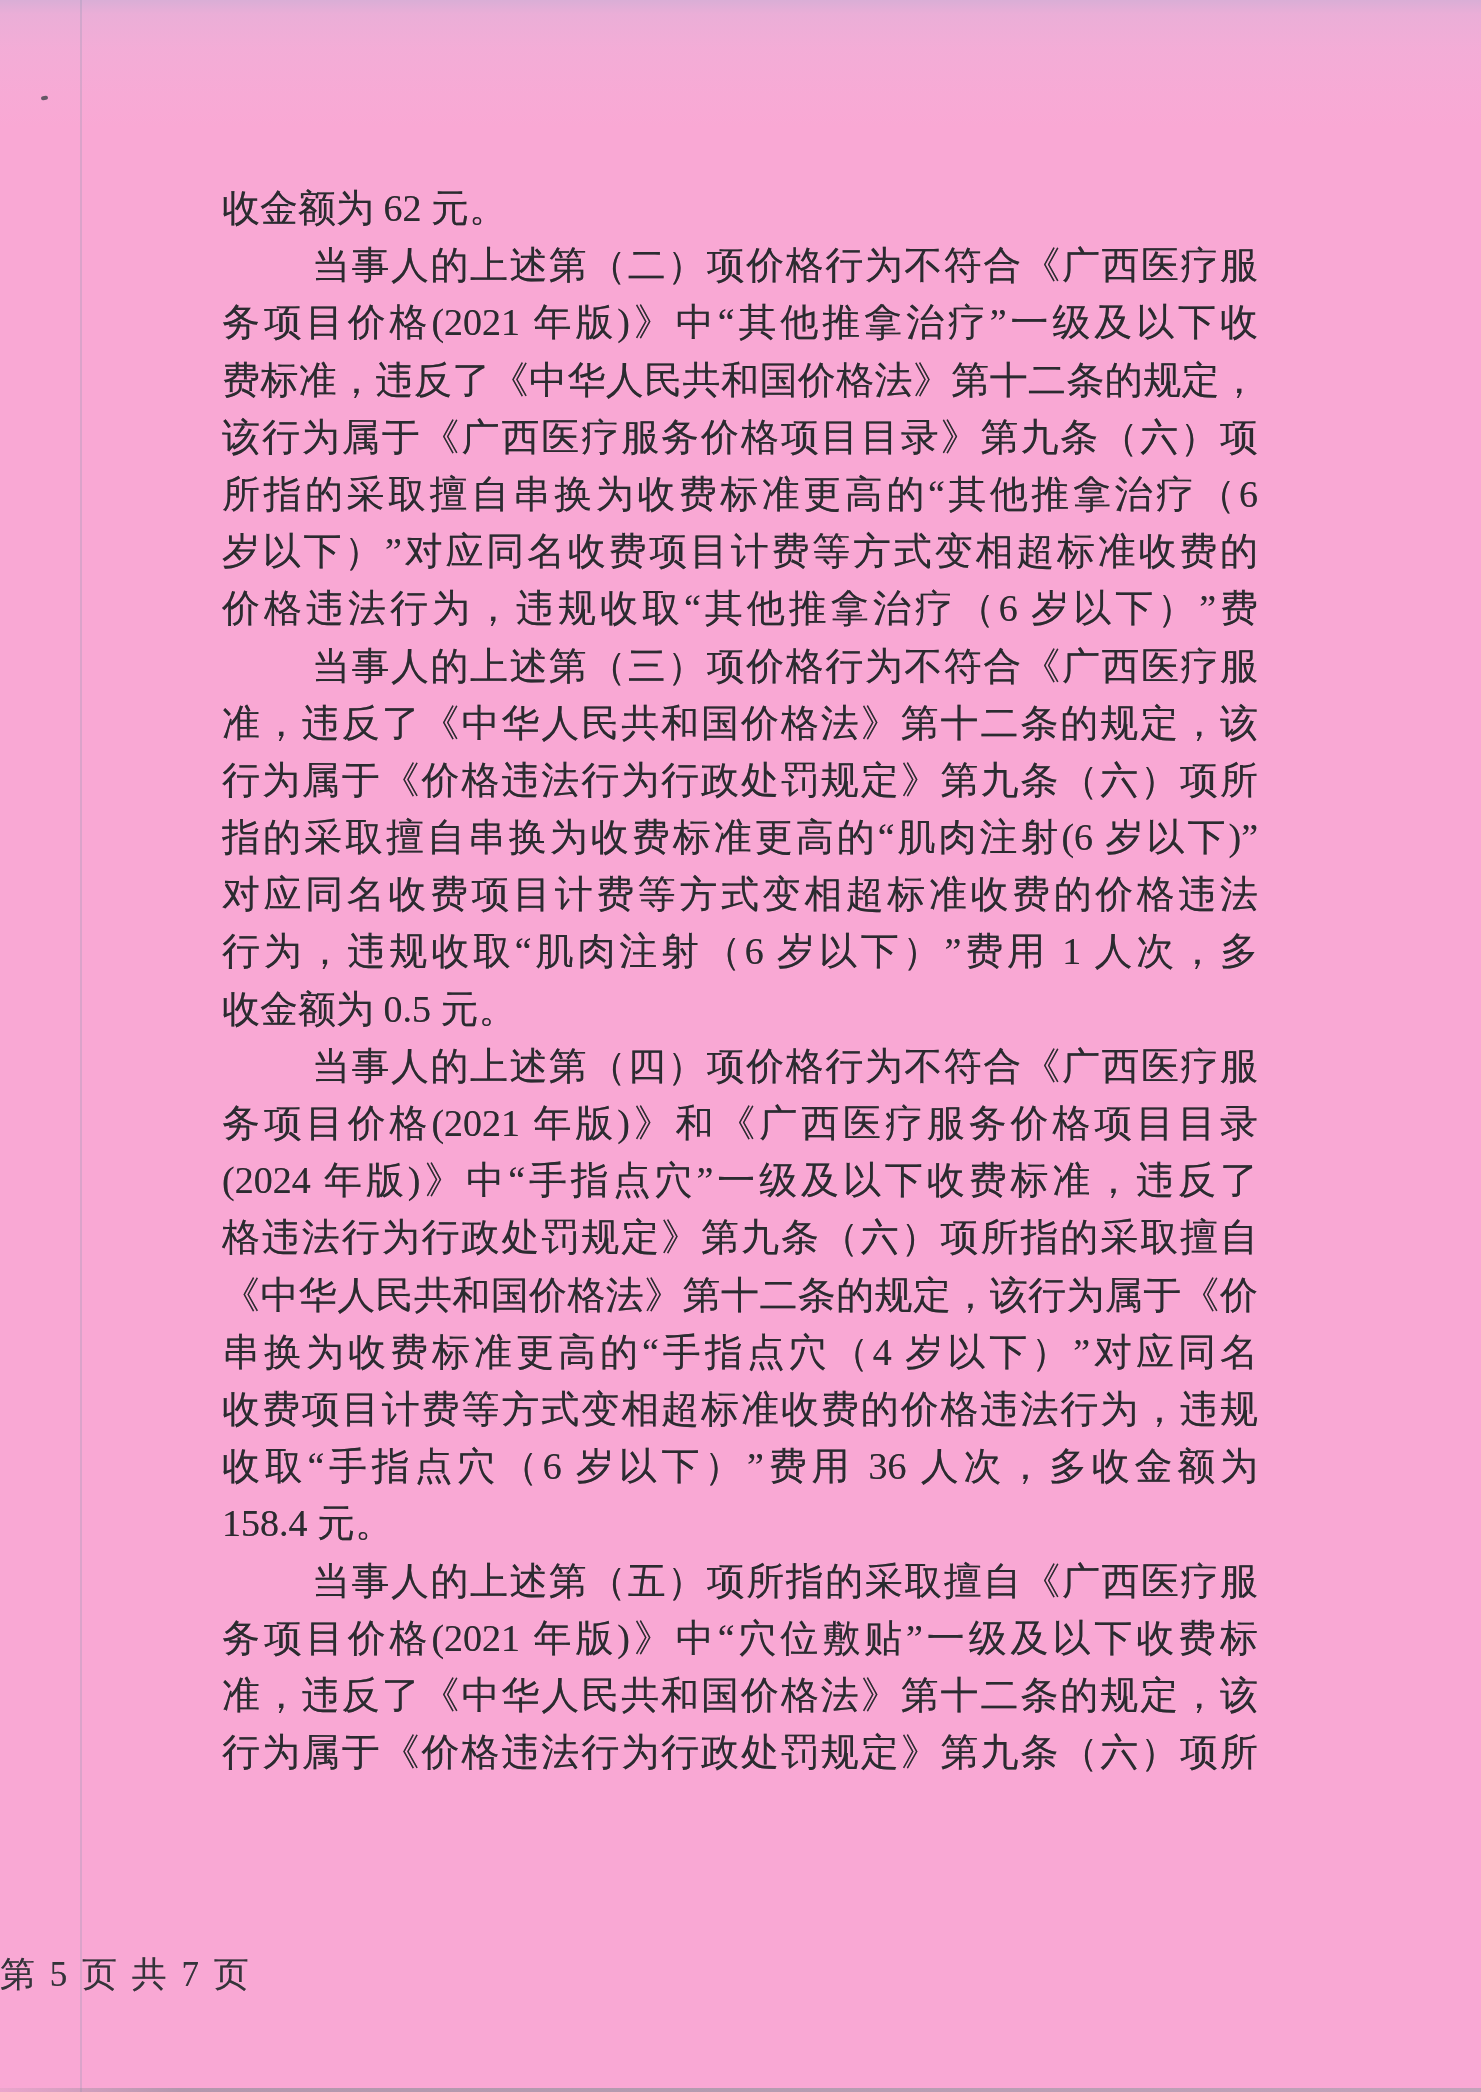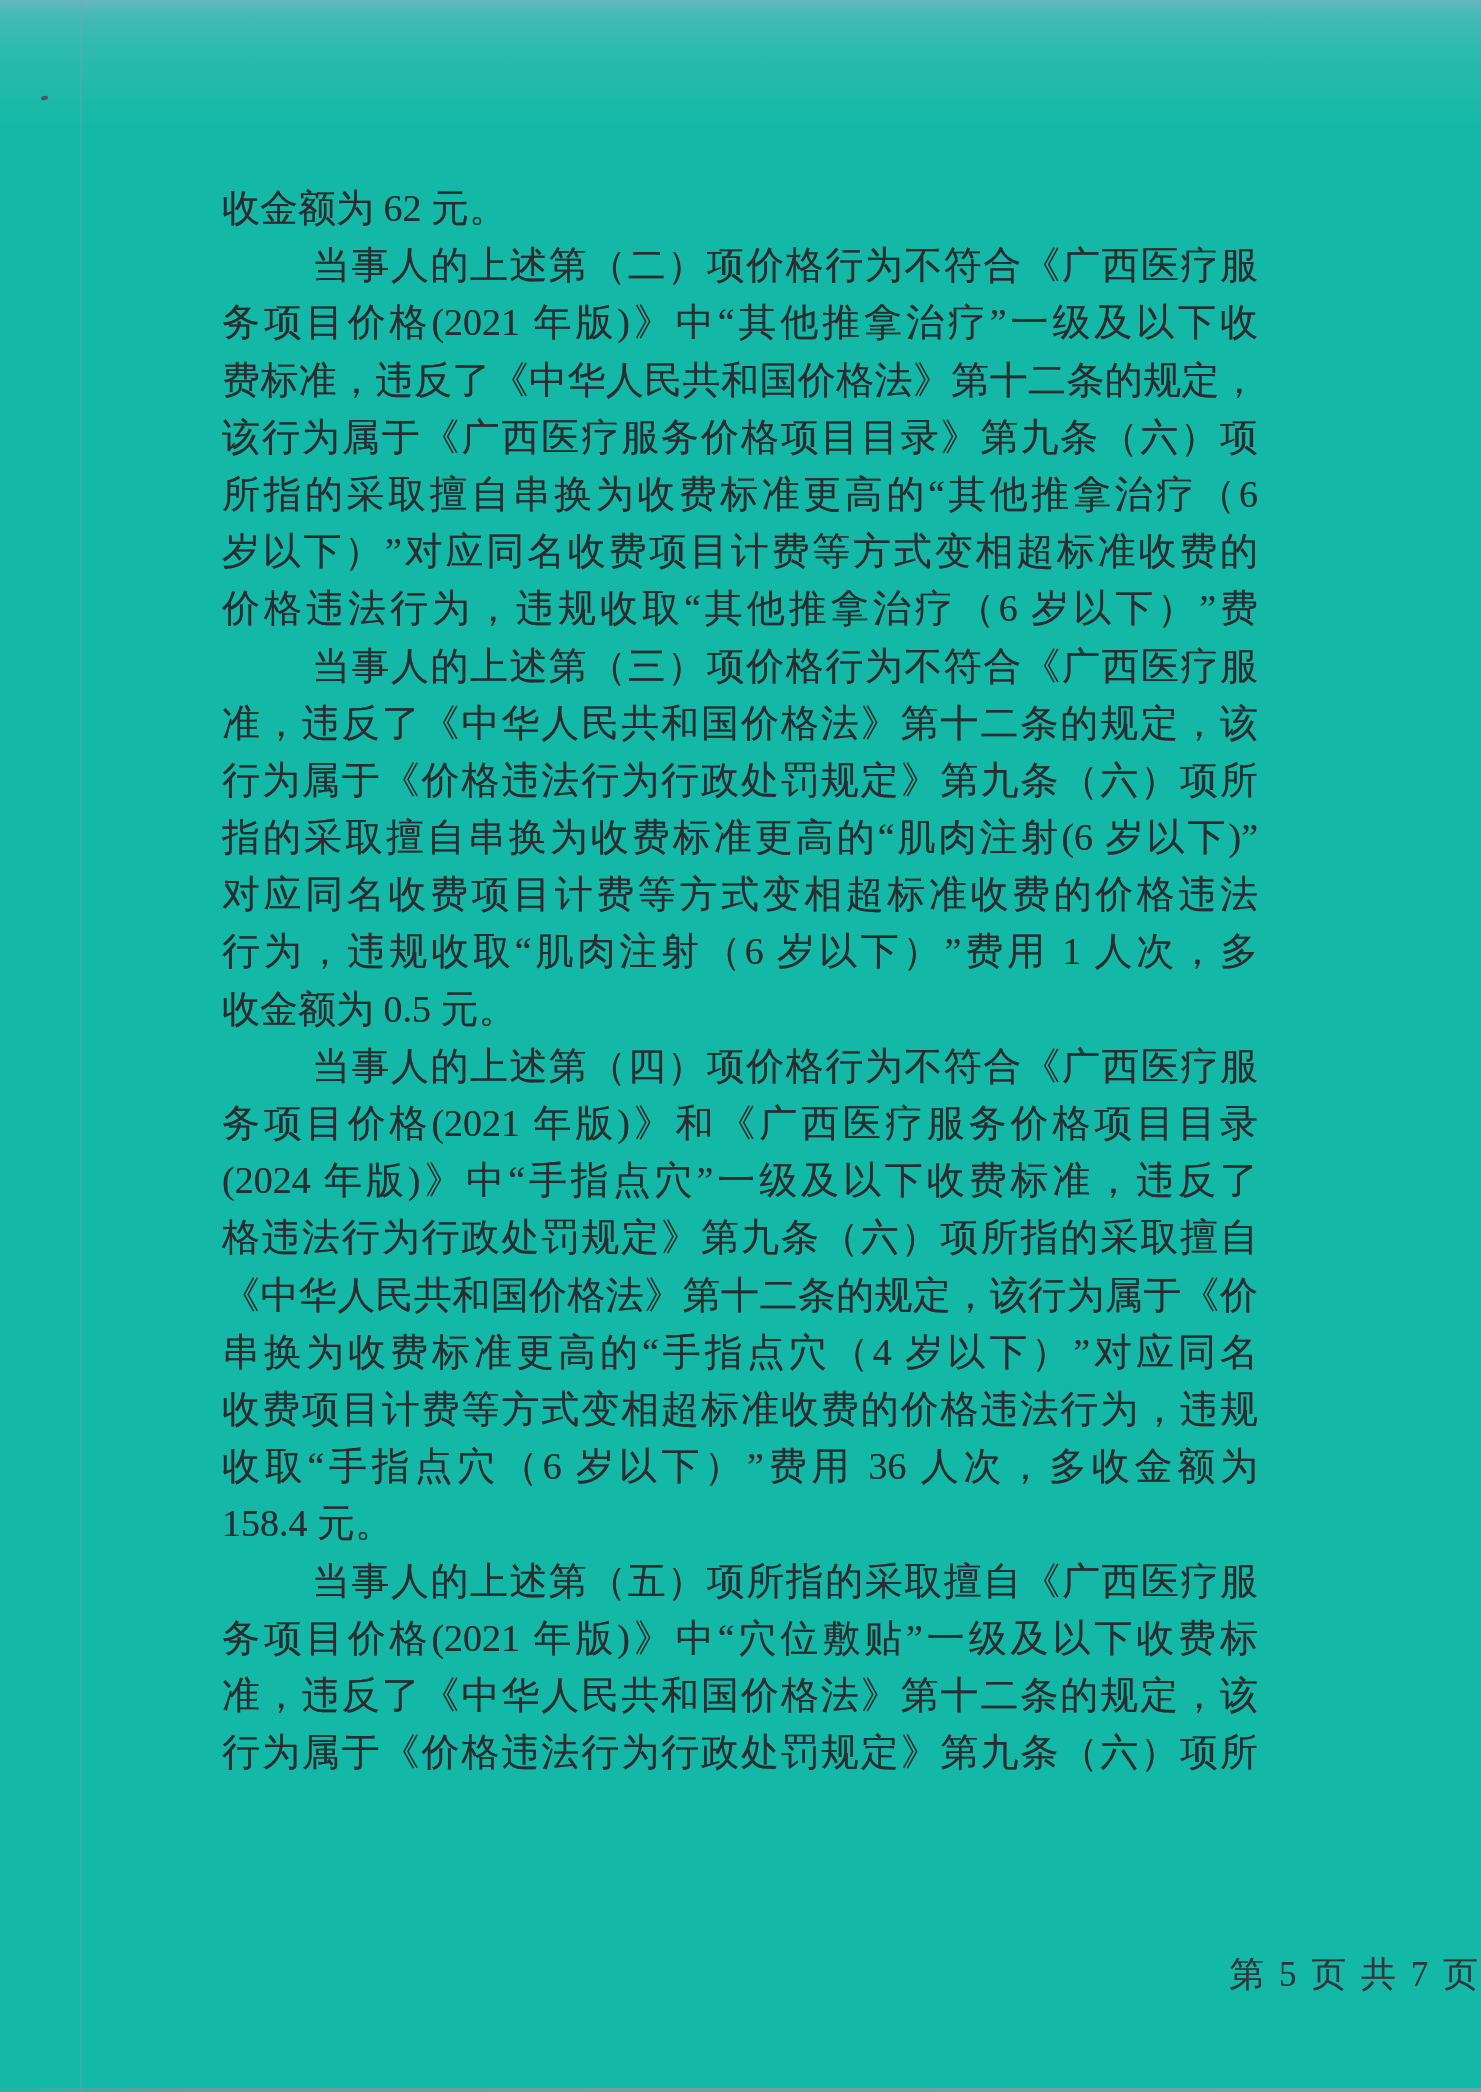--- a/index.html
+++ b/index.html
@@ -5,21 +5,21 @@
 <style>
   html, body {
     margin: 0;
     padding: 0;
     background: #ffffff;
   }
   .page {
     position: relative;
     width: 1481px;
     height: 2092px;
-    background: #14b8a6;
+    background: #f9a8d4;
     overflow: hidden;
     font-family: "Liberation Serif", "DejaVu Serif", serif;
     color: #2b2b30;
   }
   
   .scan-top-band {
     position: absolute;
     left: 0; top: 0;
     width: 1481px; height: 130px;
     background:
@@ -79,21 +79,21 @@
   .line.indent {
     padding-left: 90px;
   }
   .line.end {
     text-align-last: left;
   }
   .page-footer {
     position: absolute;
     left: 0; top: 1946px;
     width: 1481px;
-    text-align: right;
+    text-align: left;
     font-size: 35px;
     line-height: 57px;
     letter-spacing: 3px;
     color: #34343a;
     text-shadow: 0 0 0.6px rgba(43,43,48,0.45);
   }
 </style>
 </head>
 <body>
 

